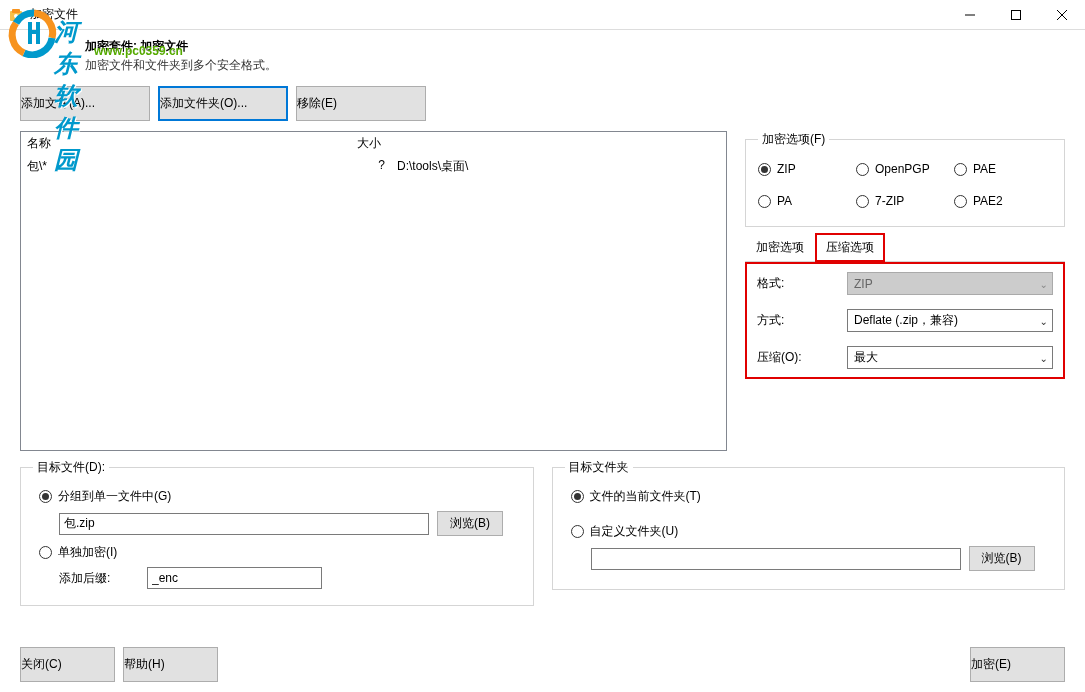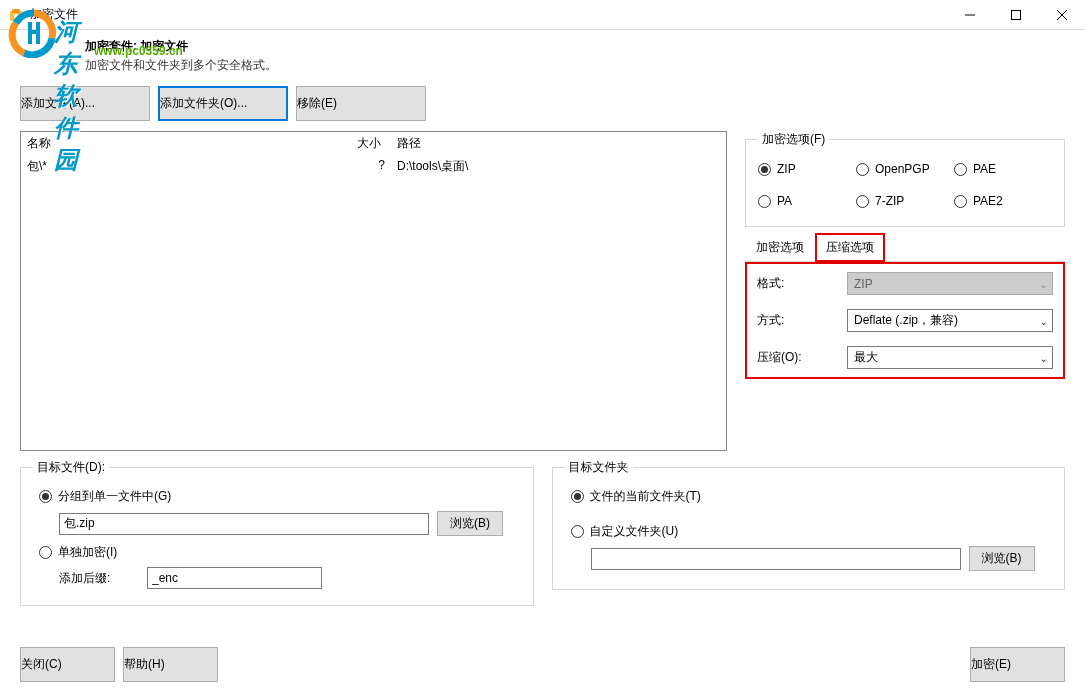--- a/index.html
+++ b/index.html
@@ -125,21 +125,20 @@
   <div class="btn">添加文件(A)...</div>
   <div class="btn focused">添加文件夹(O)...</div>
   <div class="btn">移除(E)</div>
 </div>
 
 <div class="main-row">
   <div class="file-list">
     <div class="file-header">
       <div class="fh-name">名称</div>
       <div class="fh-size">大小</div>
-      <div class="fh-path">路径</div>
     </div>
     <div class="file-row">
       <div class="fr-name">包\*</div>
       <div class="fr-size">?</div>
       <div class="fr-path">D:\tools\桌面\</div>
     </div>
   </div>
 
   <div class="right-panel">
     <fieldset>

